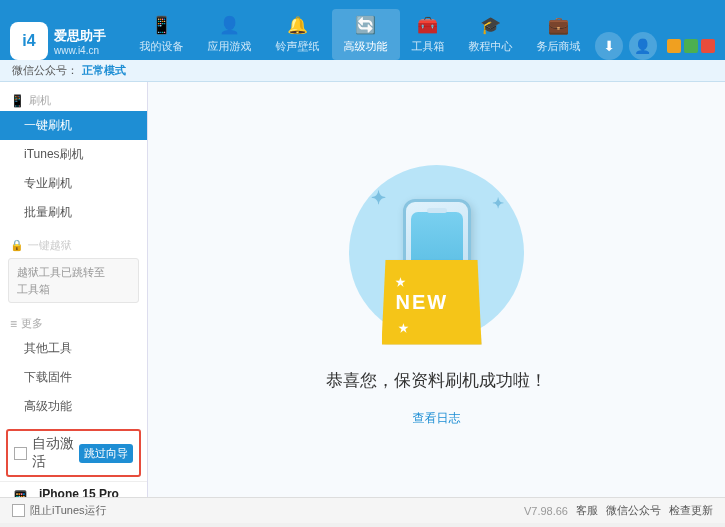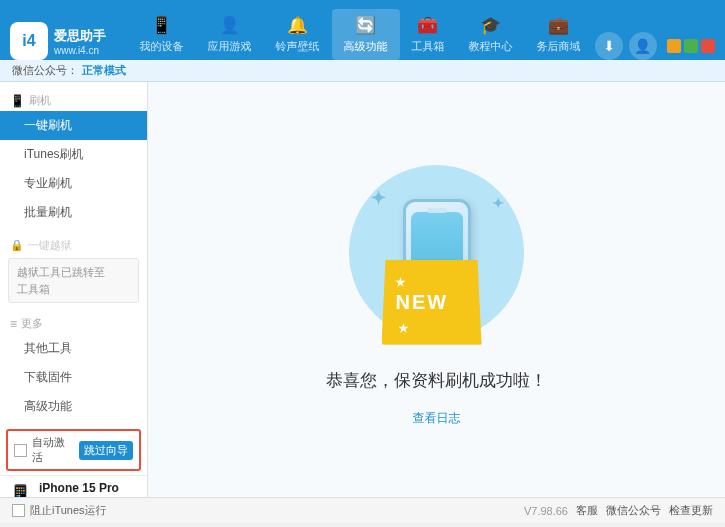--- a/index.html
+++ b/index.html
@@ -99,21 +99,21 @@
       </div>
       <div style="padding:6px 12px 6px 24px;cursor:pointer;color:#555;font-size:12px;">其他工具</div>
       <div style="padding:6px 12px 6px 24px;cursor:pointer;color:#555;font-size:12px;">下载固件</div>
       <div style="padding:6px 12px 6px 24px;cursor:pointer;color:#555;font-size:12px;">高级功能</div>
     </div>
 
     <div style="flex:1;"></div>
 
     <div style="padding:4px 6px;display:flex;align-items:center;gap:5px;border:2px solid #e74c3c;margin:4px 6px 4px 6px;border-radius:3px;">
       <div style="width:13px;height:13px;border:1px solid #aaa;background:#fff;flex-shrink:0;"></div>
-      <span style="font-size:11px;color:#555;">自动激活</span>
+      <span style="font-size:14px;color:#555;">自动激活</span>
       <button style="background:#1e8ed4;color:#fff;border:none;padding:2px 5px;font-size:11px;border-radius:3px;cursor:pointer;white-space:nowrap;">跳过向导</button>
     </div>
 
     <div style="padding:5px 8px;display:flex;align-items:flex-start;gap:6px;border-top:1px solid #eee;">
       <span style="font-size:20px;color:#1e8ed4;margin-top:2px;">📱</span>
       <div style="display:flex;flex-direction:column;">
         <span style="font-weight:bold;font-size:12px;color:#222;">iPhone 15 Pro Max</span>
 
       </div>
     </div>

